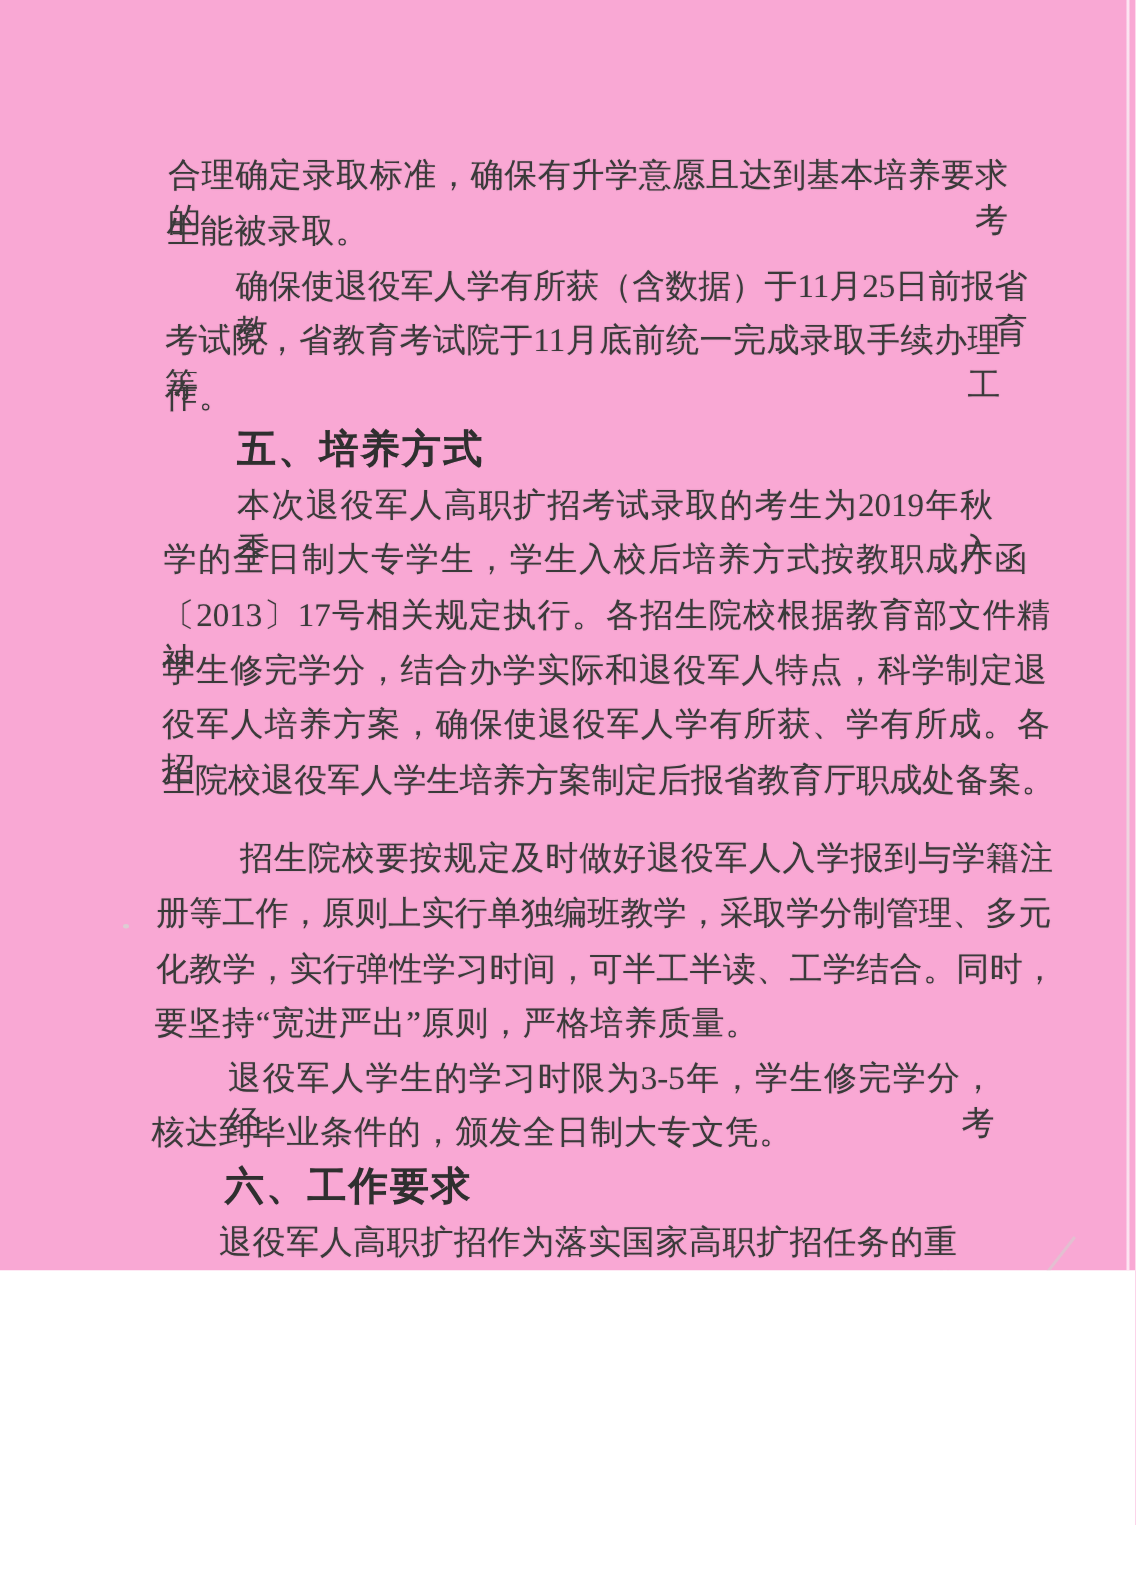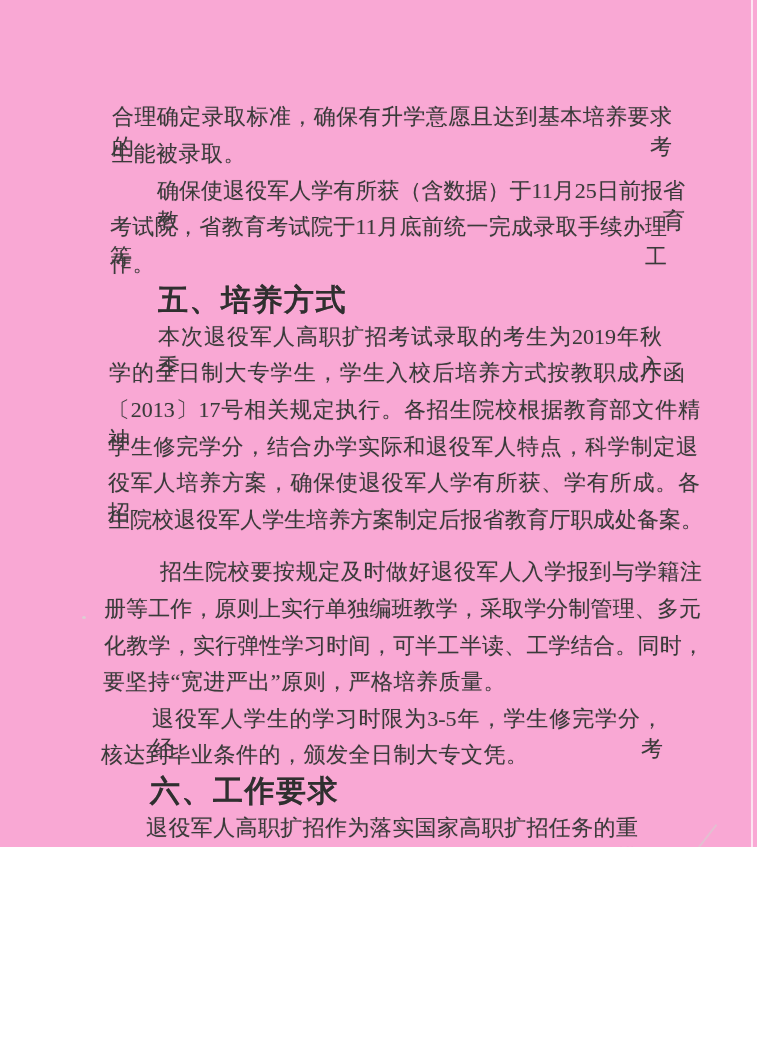--- a/index.html
+++ b/index.html
@@ -29,21 +29,21 @@
     text-align: justify;
     text-align-last: justify;
     -moz-text-align-last: justify;
     text-justify: inter-character;
     white-space: normal;
     letter-spacing: 0;
   }
   .line.heading {
     font-family: "DejaVu Sans", "Liberation Sans", sans-serif;
     font-weight: 700;
-    font-size: 30px;
+    font-size: 26px;
     color: #2f2f2f;
     letter-spacing: 1.5px;
     text-shadow: 0 0 0.5px rgba(40,40,40,0.4);
   }
   #page-number {
     position: absolute;
     left: 88px;
     top: 936px;
     height: 30px;
     line-height: 30px;

